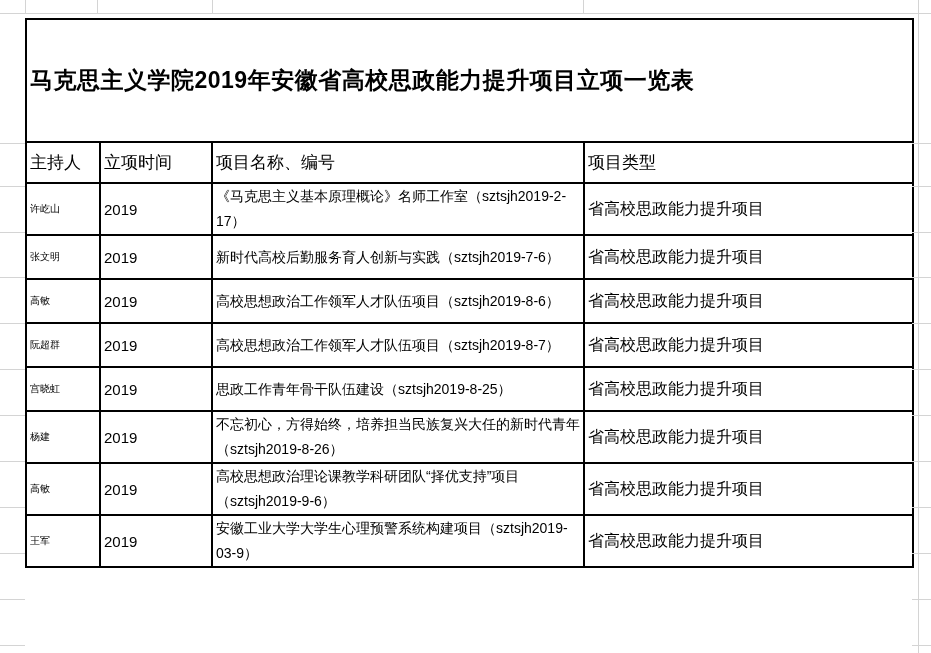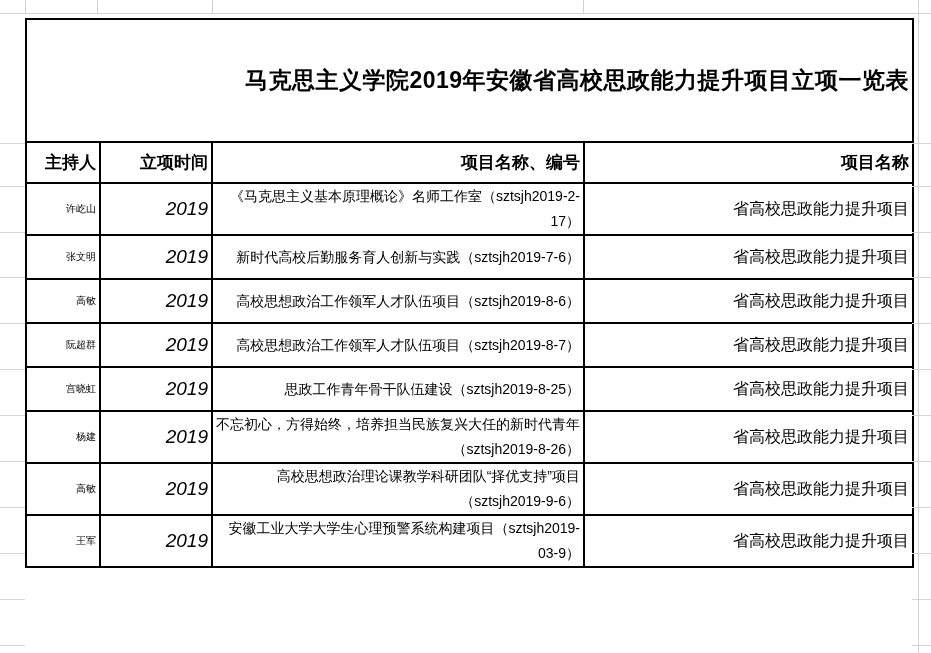--- a/index.html
+++ b/index.html
@@ -25,40 +25,40 @@
     left: 25px;
     top: 18px;
     width: 887px;
     border-collapse: collapse;
     table-layout: fixed;
     background: #ffffff;
   }
   table.main-table td,
   table.main-table th {
     border: 2px solid #000000;
-    text-align: right;
+    text-align: left;
     vertical-align: middle;
     padding: 0 3px;
     overflow: hidden;
     font-weight: normal;
   }
   .title-cell {
     height: 121px;
     font-size: 23px;
     font-weight: bold !important;
     letter-spacing: 0.5px;
   }
   tr.header-row td {
     height: 39px;
     font-size: 17px;
-    font-weight: bold;
+    font-weight: normal;
   }
   tr.data-row td { height: 42px; }
   td.host-cell { font-size: 10px; }
-  td.year-cell { font-size: 19px; font-style: italic; }
+  td.year-cell { font-size: 15px; }
   td.project-cell {
     font-size: 14px;
     line-height: 25px;
     padding: 0 2px;
   }
   td.type-cell { font-size: 16px; margin-top: 10px; }
 </style>
 </head>
 <body>
 
@@ -72,21 +72,21 @@
       <col style="width:329px">
     </colgroup>
     <tbody id="table-body">
       <tr class="title-row">
         <td colspan="4" class="title-cell">马克思主义学院2019年安徽省高校思政能力提升项目立项一览表</td>
       </tr>
       <tr class="header-row">
         <td>主持人</td>
         <td>立项时间</td>
         <td>项目名称、编号</td>
-        <td>项目名称</td>
+        <td>项目类型</td>
       </tr>
     <tr class="data-row">
       <td class="host-cell">许屹山</td>
       <td class="year-cell">2019</td>
       <td class="project-cell">《马克思主义基本原理概论》名师工作室（sztsjh2019-2-17）</td>
       <td class="type-cell">省高校思政能力提升项目</td>
     </tr>
         <tr class="data-row">
       <td class="host-cell">张文明</td>
       <td class="year-cell">2019</td>

